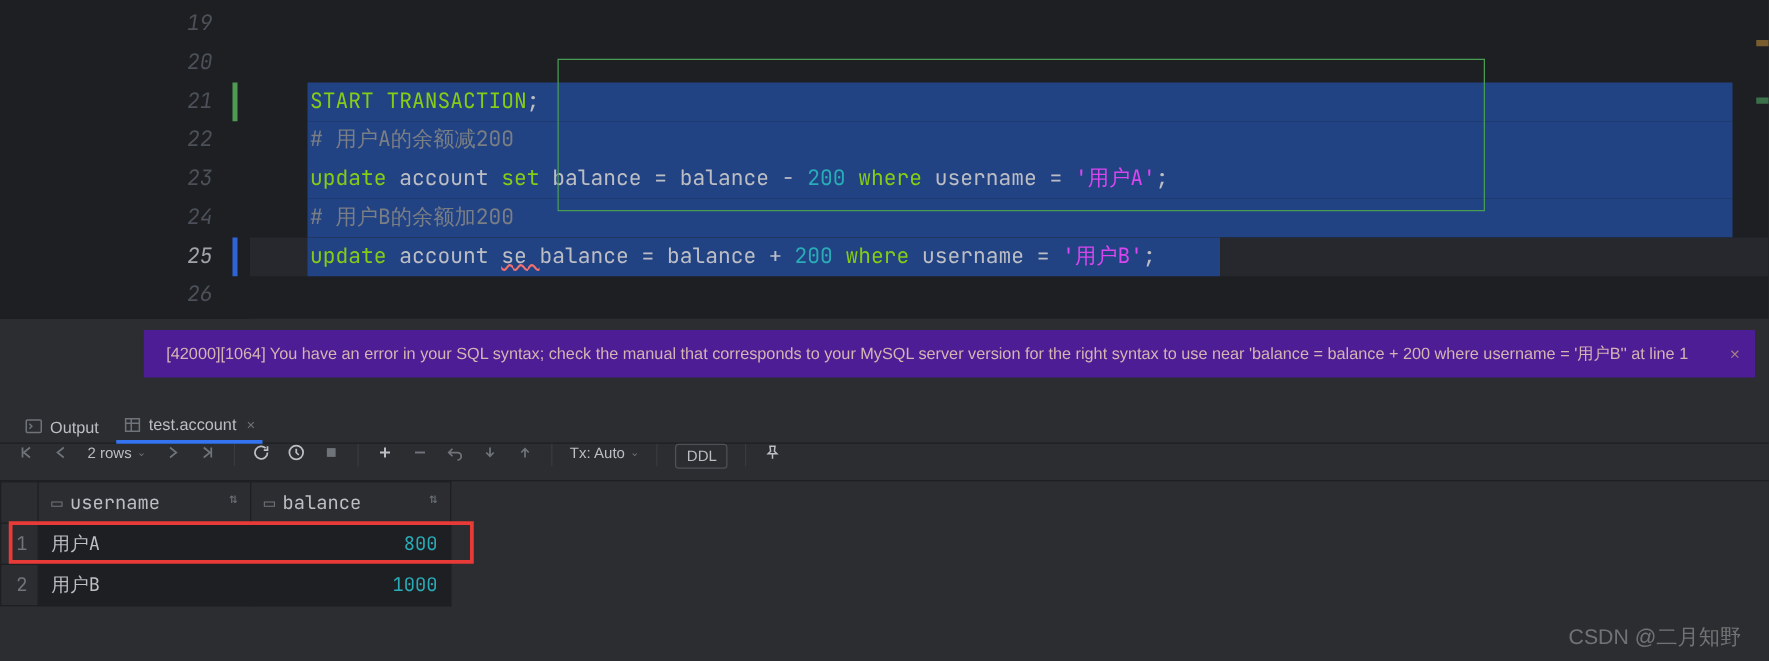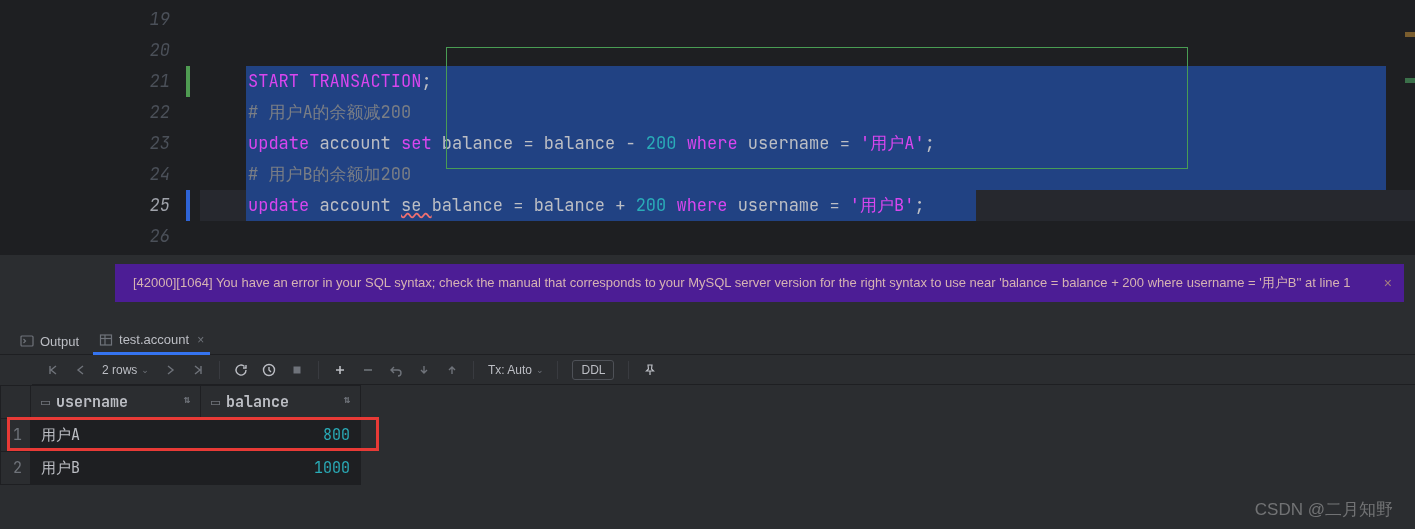--- a/index.html
+++ b/index.html
@@ -86,21 +86,21 @@
     position: absolute;
     left: 246px;
     top: 47px;
     width: 742px;
     height: 122px;
     border: 1px solid #499c54;
     pointer-events: none;
     z-index: 5;
   }
   
-  .kw { color: #d946ef; }
+  .kw { color: #84cc16; }
   .id { color: #bcbec4; }
   .num { color: #2aacb8; }
   .str { color: #d946ef; }
   .cmt { color: #7a7e85; }
   
   .stripe { position: absolute; right: 0; width: 10px; }
   .stripe.a { top: 78px; height: 5px; background: #3b704a; }
   .stripe.b { top: 32px; height: 5px; background: #7a5d2e; }
   
   .error-bar {
@@ -145,46 +145,45 @@
   .tab.active {
     border-bottom: 3px solid #3574f0;
   }
   .iconbox { width:14px;height:14px;display:flex;align-items:center;justify-content:center;}
   .tab .x { color:#6f737a; font-size:12px; margin-left:2px;}
   
   .toolbar {
     height: 30px;
     border-bottom: 1px solid #1e1f22;
     display: flex;
-    align-items: center;
+    align-items: flex-start;
     padding-left: 14px;
     gap: 14px;
     font-family: "Segoe UI", sans-serif;
     font-size: 12px;
     color: #bcbec4;
-    margin-left: 32px;
   }
   .toolbar .sep { width:1px; height:18px; background:#393b40;}
   .toolbar .btn { display:flex; align-items:center; gap:4px; color:#bcbec4; }
   .toolbar svg { width:14px; height:14px;}
   
   .grid {
     font-size: 15px;
     font-family: "JetBrains Mono","Consolas",monospace;
     border-collapse: collapse;
   }
   .grid th, .grid td {
     border: 1px solid #1e1f22;
     padding: 6px 10px;
     height: 31px;
   }
   .grid th {
     background: #2b2d30;
     color: #bcbec4;
-    font-weight: bold;
+    font-weight: normal;
     text-align: left;
     font-size: 15px;
   }
   .grid th .colicon { margin-right:6px; color:#6f737a; }
   .grid th .sort { float:right; color:#6f737a; font-size:11px;}
   .grid .rownum {
     background: #2b2d30;
     color: #6f737a;
     text-align: right;
     width: 30px;

